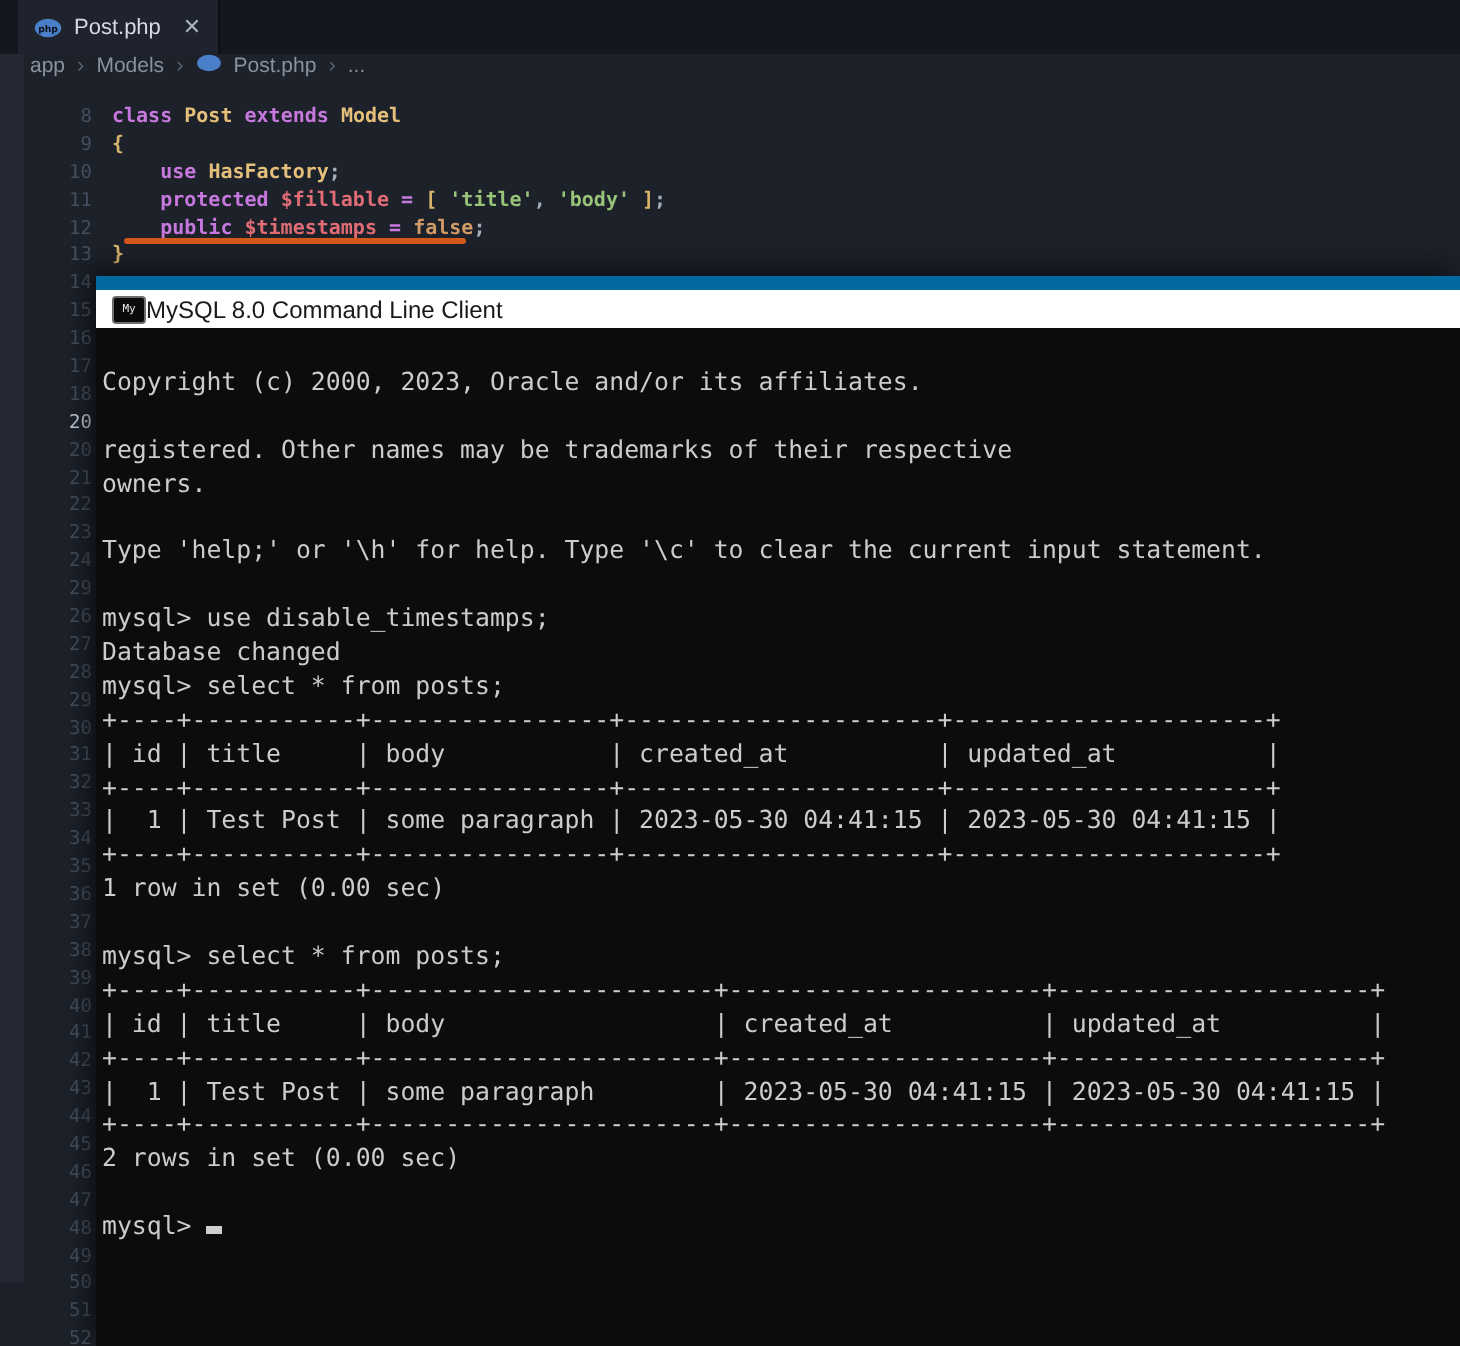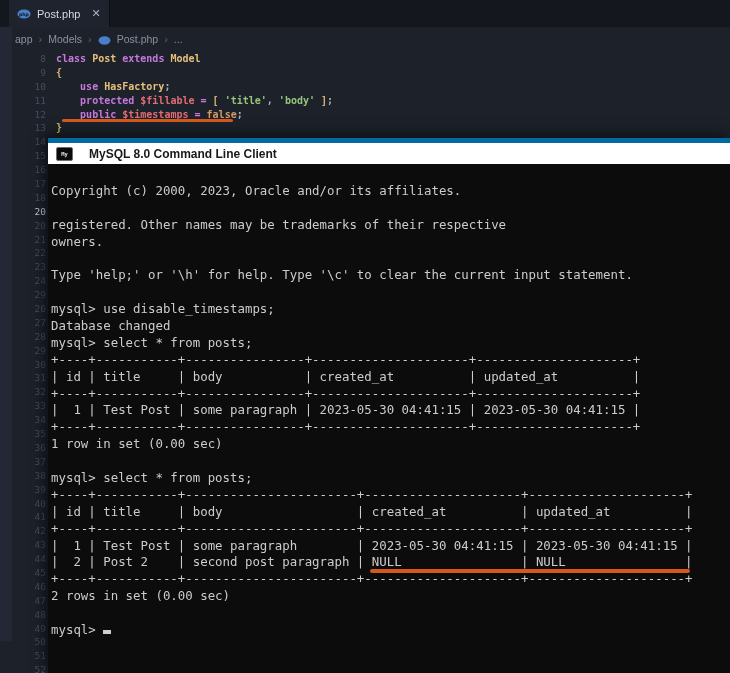--- a/index.html
+++ b/index.html
@@ -21,21 +21,21 @@
   .tab-label {
     color:#d5dae3; font-size:11px; font-family:"Liberation Sans",sans-serif;
   }
   .tab-close {
     color:#aab1bc; font-size:11px; margin-left:5px; cursor:pointer;
     font-family:"Liberation Sans",sans-serif;
   }
   .php-icon { display:inline-flex; }
   .breadcrumb {
     position:absolute; top:27px; left:15px; height:18px;
-    display:flex; align-items:flex-end; gap:6px;
+    display:flex; align-items:flex-start; gap:6px;
     font-family:"Liberation Sans",sans-serif; font-size:10.5px; color:#8a919e;
   }
   .crumb-sep { color:#5b6270; font-size:11px; }
   .left-strip {
     position:absolute; left:0; top:27px; width:12px; height:614px;
     background:#232834;
   }
   
   .gutter {
     position:absolute; top:52px; left:0; width:46px;
@@ -60,22 +60,22 @@
     position:absolute; left:62px; top:119px; width:171px; height:3px;
     background:var(--annotation,#d4591d); border-radius:2px;
   }
   
   .mysql-window {
     position:absolute; left:48px; top:138px; right:0; bottom:0;
     box-shadow:-4px -4px 12px rgba(0,0,0,.55);
   }
   .titlebar {
     position:absolute; top:0; left:0; right:0; height:26px;
-    background:var(--titlebar-bg,#ffffff); border-top:5px solid #0369a1;
-    display:flex; align-items:center; padding-left:8px; gap:16px; box-sizing:border-box;font-weight:bold;
+    background:var(--titlebar-bg,#ffffff); border-top:7px solid #0369a1;
+    display:flex; align-items:center; padding-left:8px; gap:0; box-sizing:border-box;
   }
   .mysql-icon {
     width:15px; height:12px; background:#0b0b0b; border:1px solid #6e6e6e;
     border-radius:2px; color:#e8e8e8; font-size:5.5px; line-height:12px;
     text-align:center; font-family:"DejaVu Sans Mono",monospace; overflow:hidden;
   }
   .titlebar-text {
     font-family:"Liberation Sans",sans-serif; font-size:12px; color:#191919;
   }
   .console {
@@ -204,21 +204,20 @@
           <div class="console-line">+----+-----------+----------------+---------------------+---------------------+</div>
           <div class="console-line">|  1 | Test Post | some paragraph | 2023-05-30 04:41:15 | 2023-05-30 04:41:15 |</div>
           <div class="console-line">+----+-----------+----------------+---------------------+---------------------+</div>
           <div class="console-line">1 row in set (0.00 sec)</div>
           <div class="console-line"></div>
           <div class="console-line">mysql&gt; select * from posts;</div>
           <div class="console-line">+----+-----------+-----------------------+---------------------+---------------------+</div>
           <div class="console-line">| id | title     | body                  | created_at          | updated_at          |</div>
           <div class="console-line">+----+-----------+-----------------------+---------------------+---------------------+</div>
           <div class="console-line">|  1 | Test Post | some paragraph        | 2023-05-30 04:41:15 | 2023-05-30 04:41:15 |</div>
-          <div class="console-line underlined">|  2 | Post 2    | second post paragraph | NULL                | NULL                |</div>
           <div class="console-line">+----+-----------+-----------------------+---------------------+---------------------+</div>
           <div class="console-line">2 rows in set (0.00 sec)</div>
           <div class="console-line"></div>
         </div>
       <div class="console-line prompt-line"><span>mysql&gt;</span><span class="cursor"></span></div>
     </div>
   </div>
 
 </div>
 

